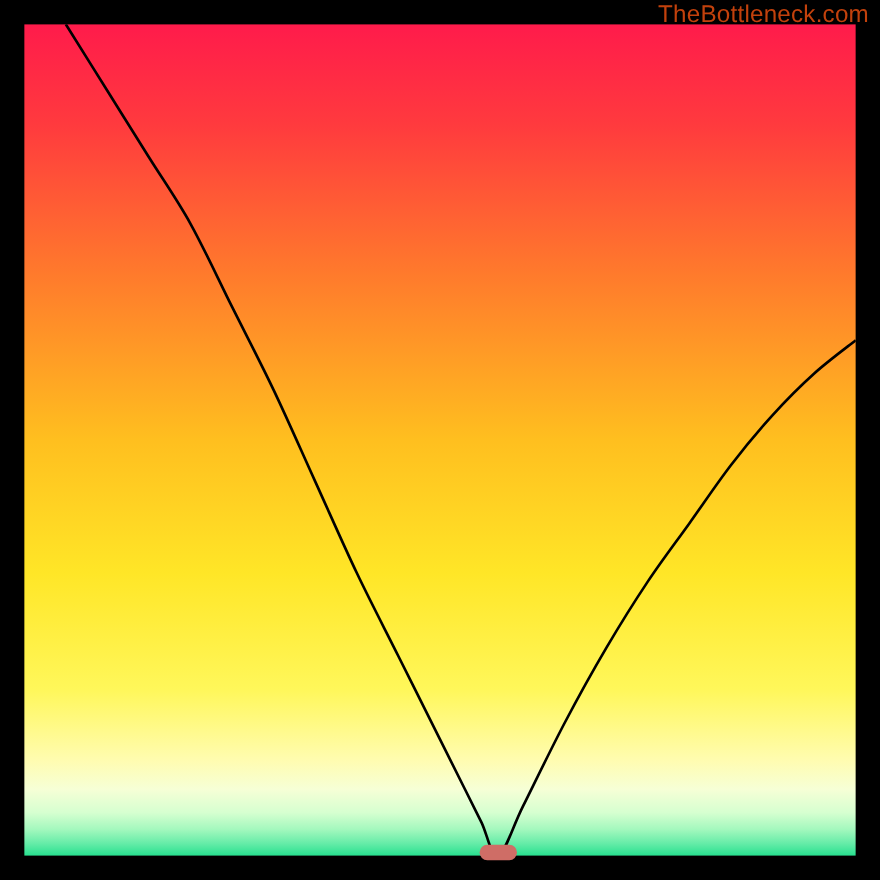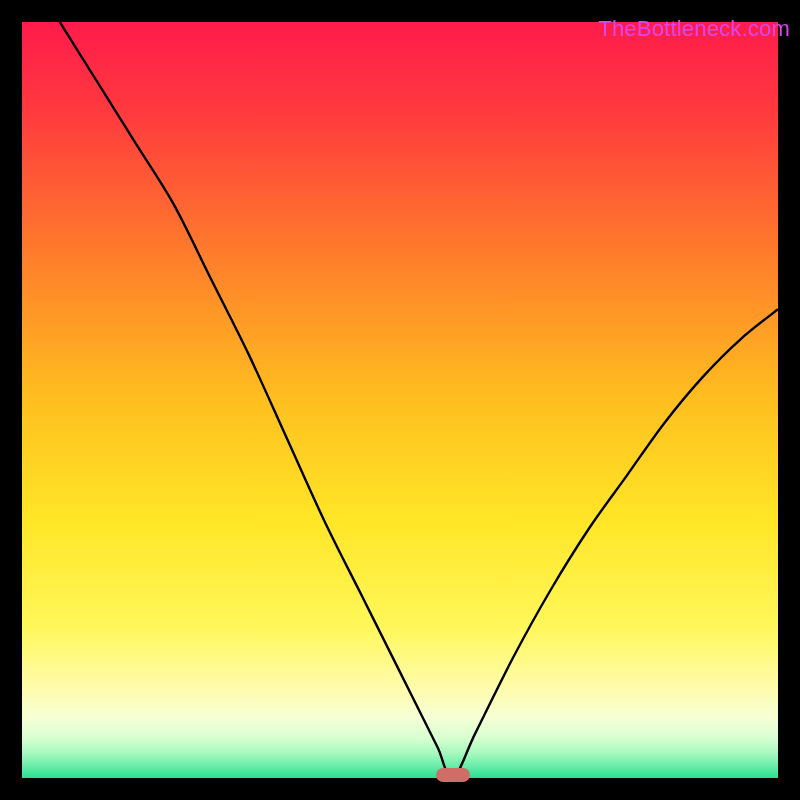--- a/index.html
+++ b/index.html
@@ -12,23 +12,23 @@
     font-family: Arial, Helvetica, sans-serif;
   }
   .frame {
     position: relative;
     width: 800px;
     height: 800px;
     background: #000;
   }
   .watermark {
     position: absolute;
-    top: 16px;
+    top: 0;
     right: 10px;
-    color: #d946ef;
+    color: #c2410c;
     font-size: 22px;
     font-weight: 500;
     letter-spacing: 0.2px;
     z-index: 10;
   }
   .plot-area {
     position: absolute;
     left: 22px;
     top: 22px;
     width: 756px;

